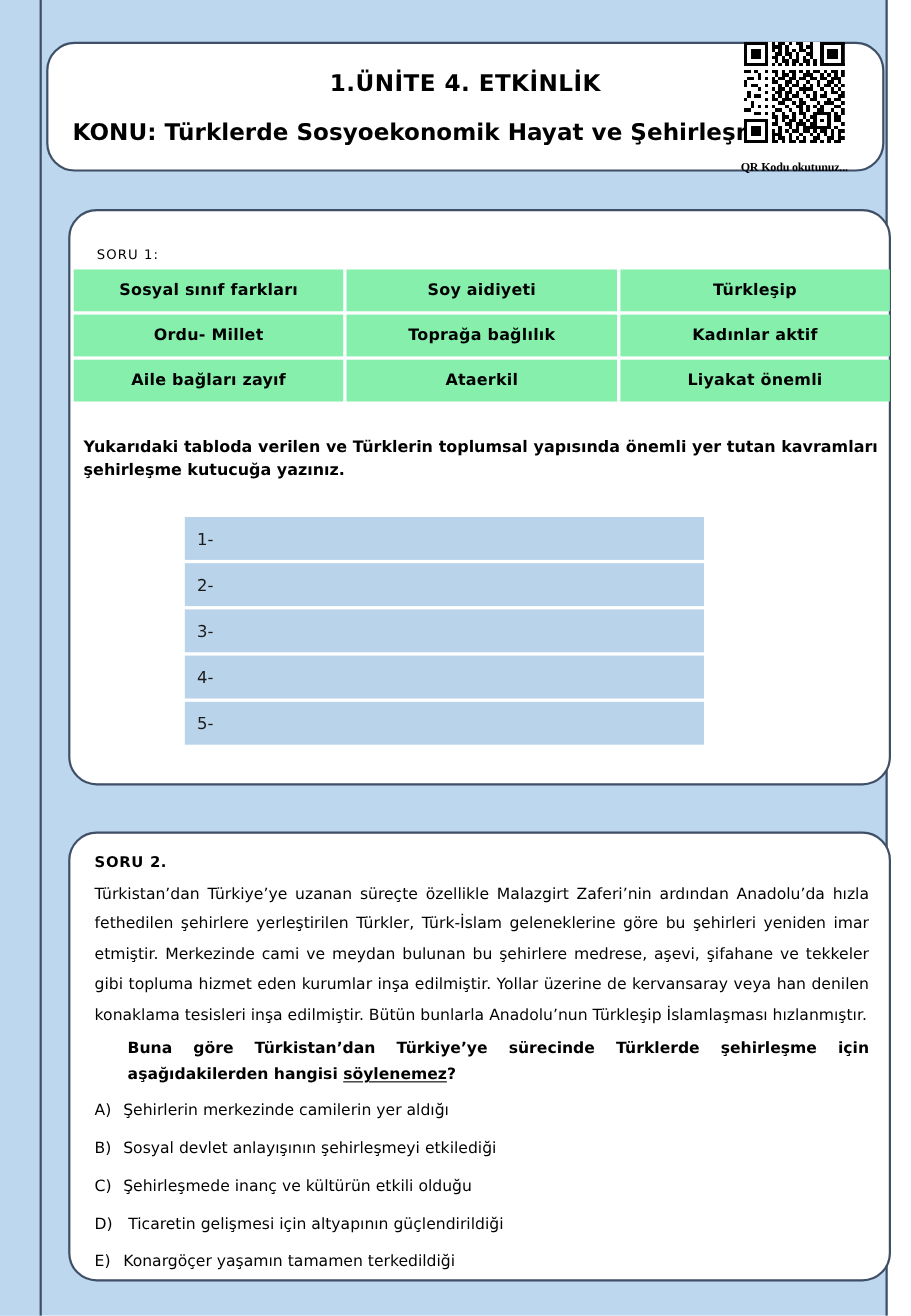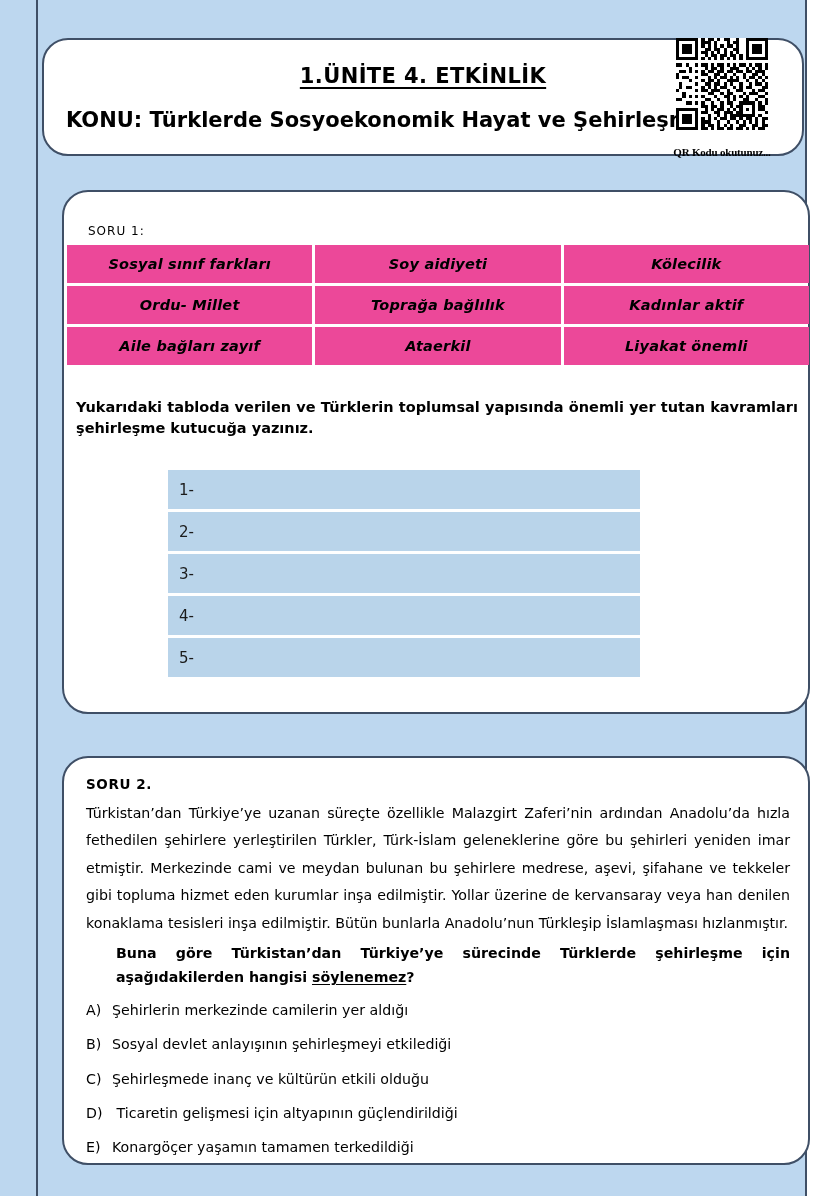--- a/index.html
+++ b/index.html
@@ -66,21 +66,21 @@
   #title {
     position: absolute;
     left: 0; right: 0;
     top: 24px;
     text-align: center;
     font-size: 21px;
     font-weight: bold;
     letter-spacing: 0.4px;
     color: #000;
   }
-  #title span { text-decoration: underline; text-underline-offset: 4px; margin-top: 44px; }
+  #title span { text-underline-offset: 4px; margin-top: 44px; }
   #konu-line {
     position: absolute;
     left: 22px;
     top: 68px;
     font-size: 21px;
     font-weight: bold;
     color: #000;
     white-space: nowrap;
   }
   #konu-line .konu-label { font-weight: bold; }
@@ -118,29 +118,28 @@
   #concept-table {
     position: absolute;
     left: 0px;
     top: 50px;
     width: 748px;
     border-collapse: separate;
     border-spacing: 3px;
     table-layout: fixed;
   }
   #concept-table td {
-    background: #ec4899;
+    background: #86efac;
     height: 38px;
     text-align: center;
     vertical-align: middle;
     font-size: 14.5px;
     font-weight: bold;
     color: #000;
     letter-spacing: 0.2px;
-    font-style: italic;
   }
   #instruction {
     position: absolute;
     left: 12px;
     right: 10px;
     top: 205px;
     font-size: 14.5px;
     font-weight: bold;
     line-height: 1.45;
     text-align: justify;
@@ -475,21 +474,21 @@
   </div>
 
   <div class="card" id="card-soru1">
     <div id="soru1-label">SORU 1:</div>
 
     <table id="concept-table">
       <tbody>
         <tr>
           <td>Sosyal sınıf farkları</td>
           <td>Soy aidiyeti</td>
-          <td>Kölecilik</td>
+          <td>Türkleşip</td>
         </tr>
         <tr>
           <td>Ordu- Millet</td>
           <td>Toprağa bağlılık</td>
           <td>Kadınlar aktif</td>
         </tr>
         <tr>
           <td>Aile bağları zayıf</td>
           <td>Ataerkil</td>
           <td>Liyakat önemli</td>

